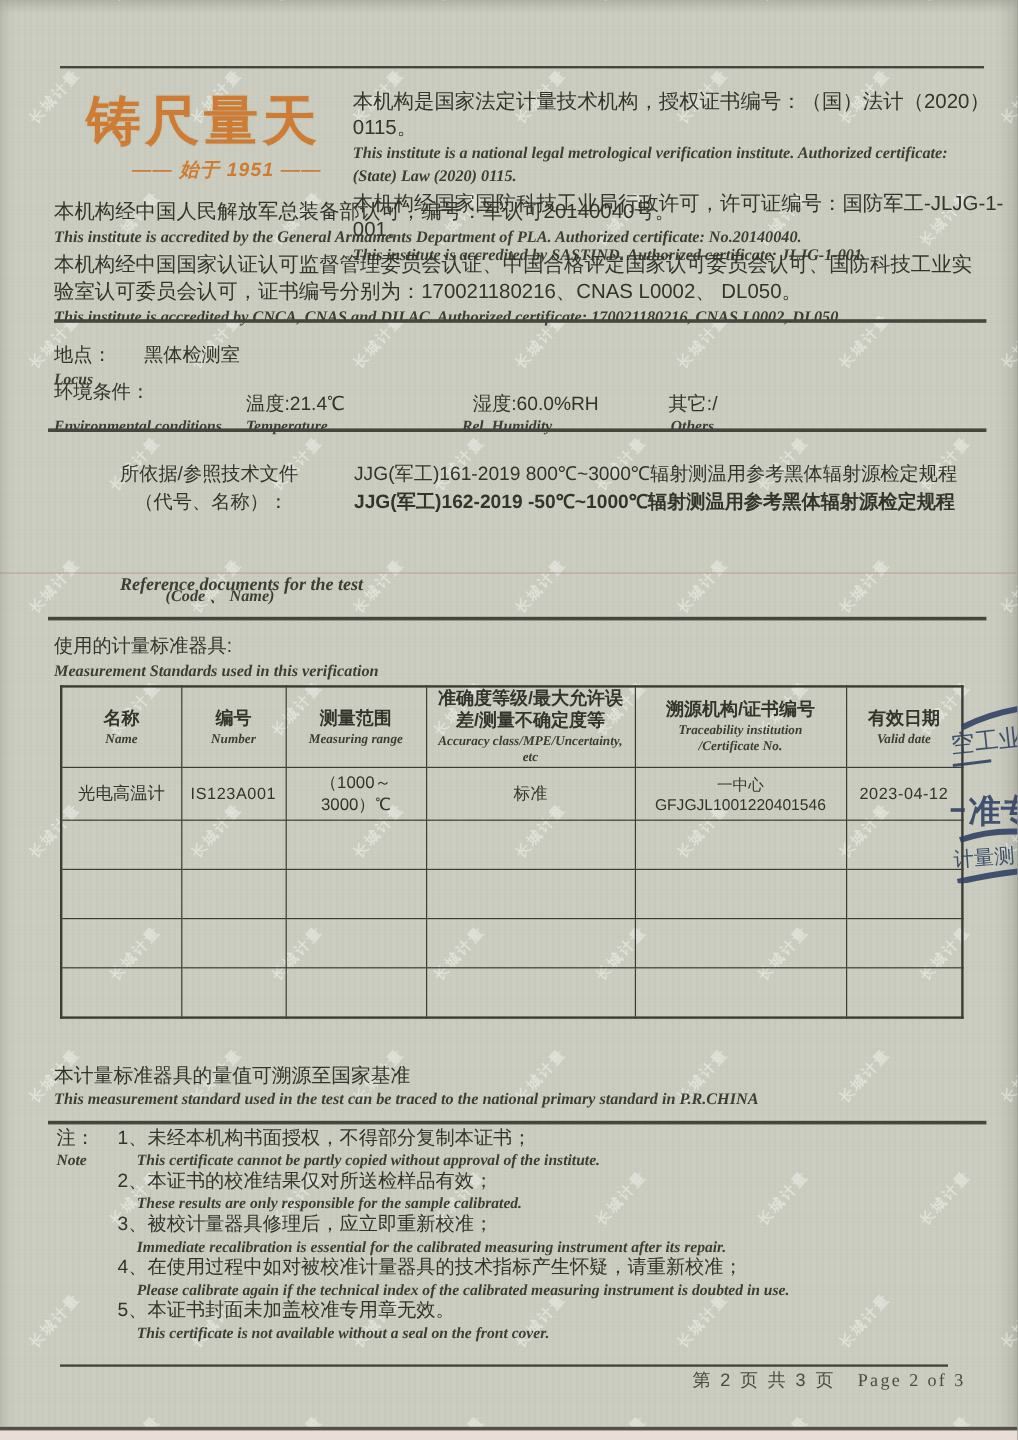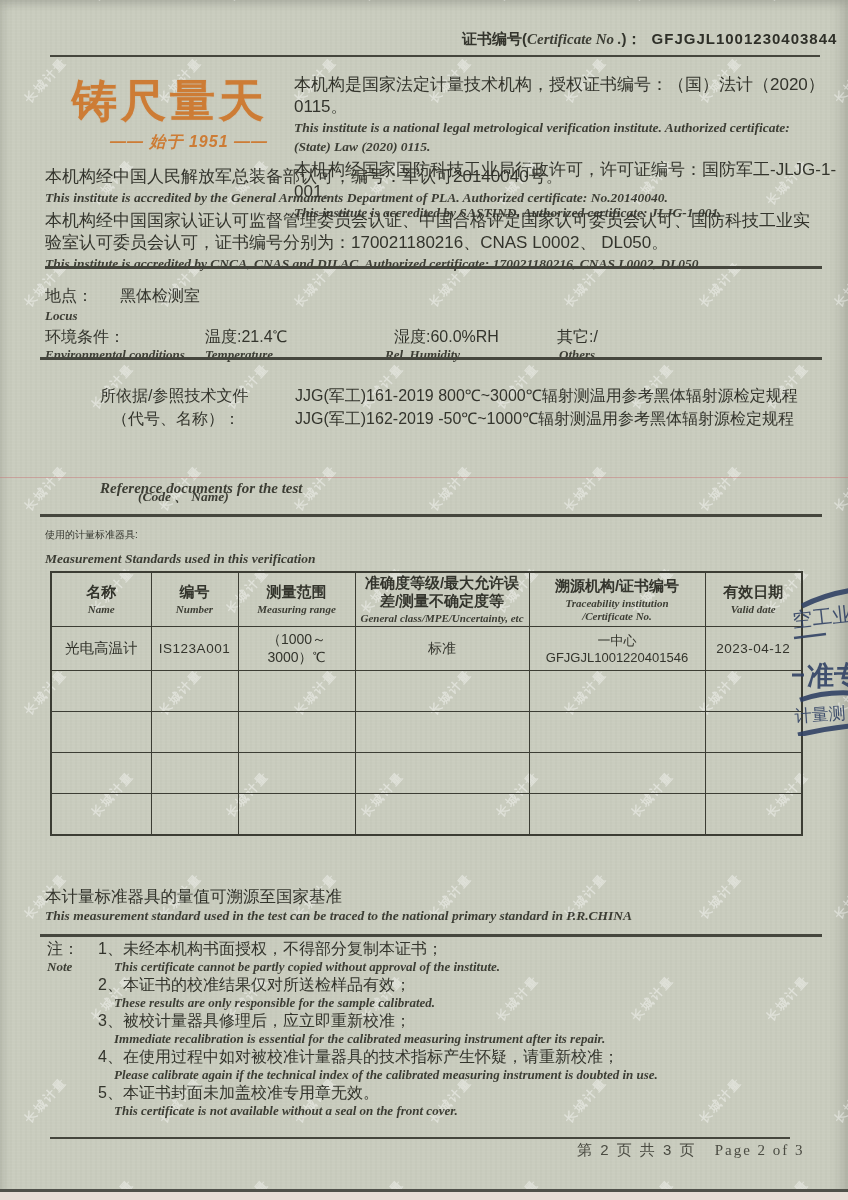--- a/index.html
+++ b/index.html
@@ -166,23 +166,20 @@
       <span class="wm" style="left: 828px; top: 1092px;">长城计量</span>
       <span class="wm" style="left: -50px; top: 1194px;">长城计量</span>
       <span class="wm" style="left: 85px; top: 1194px;">长城计量</span>
       <span class="wm" style="left: 220px; top: 1194px;">长城计量</span>
       <span class="wm" style="left: 355px; top: 1194px;">长城计量</span>
       <span class="wm" style="left: 490px; top: 1194px;">长城计量</span>
       <span class="wm" style="left: 625px; top: 1194px;">长城计量</span>
       <span class="wm" style="left: 760px; top: 1194px;">长城计量</span>
     </div>
 
-  <div class="abs certline">
-    <span class="cnb">证书编号(</span><span class="en">Certificate No .</span><span class="cnb">)：</span><span class="num">GFJGJL1001230403844</span>
-  </div>
   <div class="hr" style="top:55px;left:50px;width:770px;height:2px;"></div>
 
   <div class="abs logo">
     <div class="logo-main">铸尺量天</div>
     <div class="logo-sub">—— 始于 1951 ——</div>
   </div>
 
   <div class="abs intro-right">
     <div class="p-cn">本机构是国家法定计量技术机构，授权证书编号：（国）法计（2020）0115。</div>
     <div class="p-en en">This institute is a national legal metrological verification institute.  Authorized certificate:</div>
@@ -196,40 +193,40 @@
     <div class="p-en en">This institute is accredited by the General Armaments Department of PLA. Authorized certificate: No.20140040.</div>
     <div class="p-cn gap2">本机构经中国国家认证认可监督管理委员会认证、中国合格评定国家认可委员会认可、国防科技工业实验室认可委员会认可，证书编号分别为：170021180216、CNAS L0002、 DL050。</div>
     <div class="p-en en">This institute is accredited by CNCA, CNAS and DILAC. Authorized certificate: 170021180216, CNAS L0002, DL050.</div>
   </div>
   <div class="hr" style="top:266px;left:45px;width:777px;height:2.5px;"></div>
 
   <div class="abs cond" style="top:286px;left:45px;">地点：</div>
   <div class="abs cond" style="top:286px;left:120px;">黑体检测室</div>
   <div class="abs cond-en en" style="top:308px;left:45px;">Locus</div>
 
-  <div class="abs cond" style="top:327px;left:45px;">环境条件：</div>
+  <div class="abs cond" style="top:317px;left:45px;">环境条件：</div>
   <div class="abs cond" style="top:327px;left:205px;">温度:21.4℃</div>
   <div class="abs cond" style="top:327px;left:394px;">湿度:60.0%RH</div>
   <div class="abs cond" style="top:327px;left:557px;">其它:/</div>
   <div class="abs cond-en en" style="top:347px;left:45px;">Environmental conditions</div>
   <div class="abs cond-en en" style="top:347px;left:205px;">Temperature</div>
   <div class="abs cond-en en" style="top:347px;left:385px;">Rel. Humidity</div>
   <div class="abs cond-en en" style="top:347px;left:559px;">Others</div>
   <div class="hr" style="top:357px;left:40px;width:782px;height:3px;"></div>
 
   <div class="abs ref-cn" style="top:384px;left:100px;">所依据/参照技术文件</div>
   <div class="abs ref-cn" style="top:407px;left:112px;">（代号、名称）：</div>
   <div class="abs ref-cn" style="top:384px;left:295px;width:530px;">JJG(军工)161-2019  800℃~3000℃辐射测温用参考黑体辐射源检定规程</div>
-  <div class="abs ref-cn" style="top:407px;left:295px;width:530px;">JJG(军工)162-2019  -50℃~1000℃辐射测温用参考黑体辐射源检定规程</div>
+  <div class="abs ref-cn" style="top:407px;left:295px;width:530px;font-weight:bold;">JJG(军工)162-2019  -50℃~1000℃辐射测温用参考黑体辐射源检定规程</div>
   <div class="hr-pink" style="top:477px;left:0;width:848px;"></div>
   <div class="abs en" style="top:480px;left:100px;font-size:15px;">Reference documents for the test</div>
   <div class="abs en" style="top:488px;left:138px;font-size:13.5px;">(Code 、 Name)</div>
   <div class="hr" style="top:514px;left:40px;width:782px;height:2.5px;"></div>
 
-  <div class="abs" style="top:528px;left:45px;font-size:10px;">使用的计量标准器具:</div>
+  <div class="abs" style="top:528px;left:45px;font-size:16px;">使用的计量标准器具:</div>
   <div class="abs en" style="top:551px;left:45px;font-size:13.5px;">Measurement Standards used in this verification</div>
 
   <table class="std abs" style="top:571px;left:50px;width:751px;">
     <colgroup>
       <col style="width:100px">
         <col style="width:87px">
         <col style="width:117px">
       <col style="width:174px">
         <col style="width:176px">
         <col style="width:97px">
@@ -243,21 +240,21 @@
       <th>
         <span class="hcn">编号</span>
         <span class="hen en">Number</span>
       </th>
       <th>
         <span class="hcn">测量范围</span>
         <span class="hen en">Measuring range</span>
       </th>
       <th>
         <span class="hcn">准确度等级/最大允许误差/测量不确定度等</span>
-        <span class="hen en">General class/MPE/Uncertainty, etc</span>
+        <span class="hen en">Accuracy class/MPE/Uncertainty, etc</span>
       </th>
       <th>
         <span class="hcn">溯源机构/证书编号</span>
         <span class="hen en">Traceability institution</span>
         <span class="hen en" style="margin-top:0">/Certificate No.</span>
       </th>
       <th>
         <span class="hcn">有效日期</span>
         <span class="hen en">Valid date</span>
       </th>

